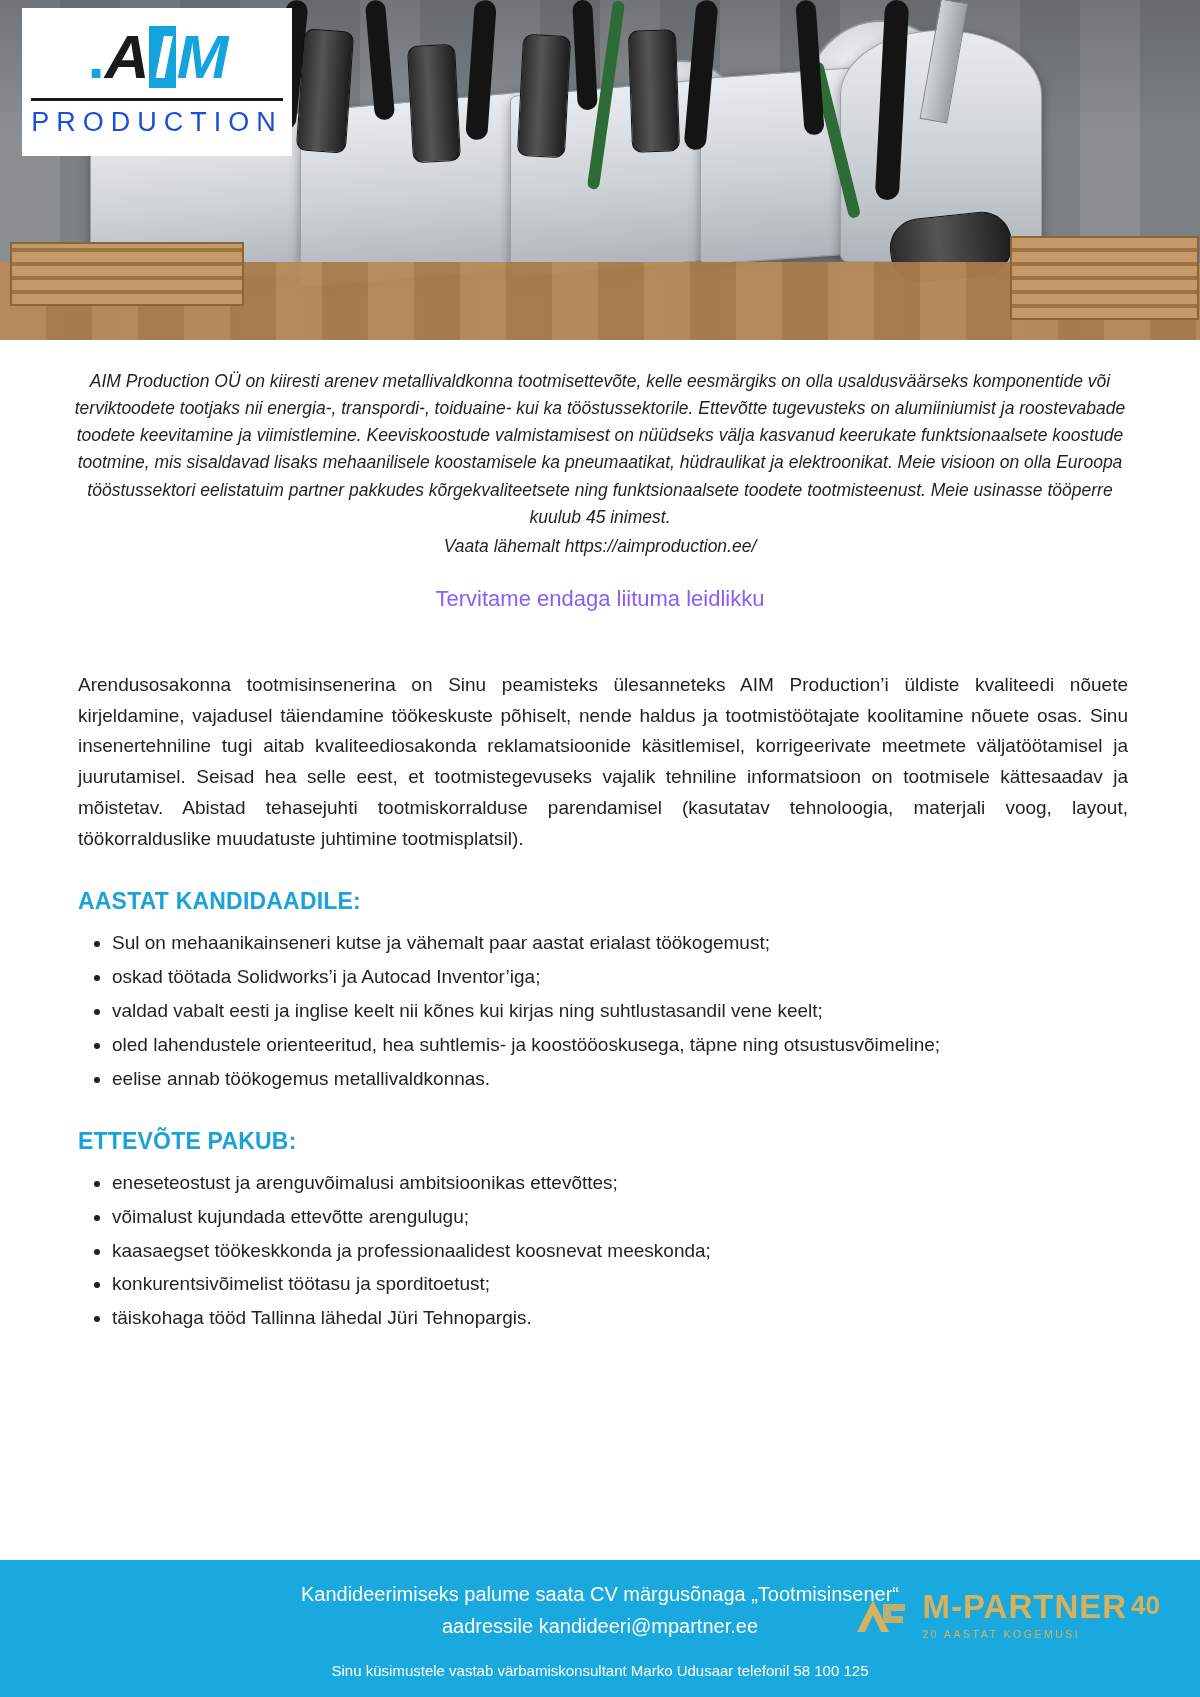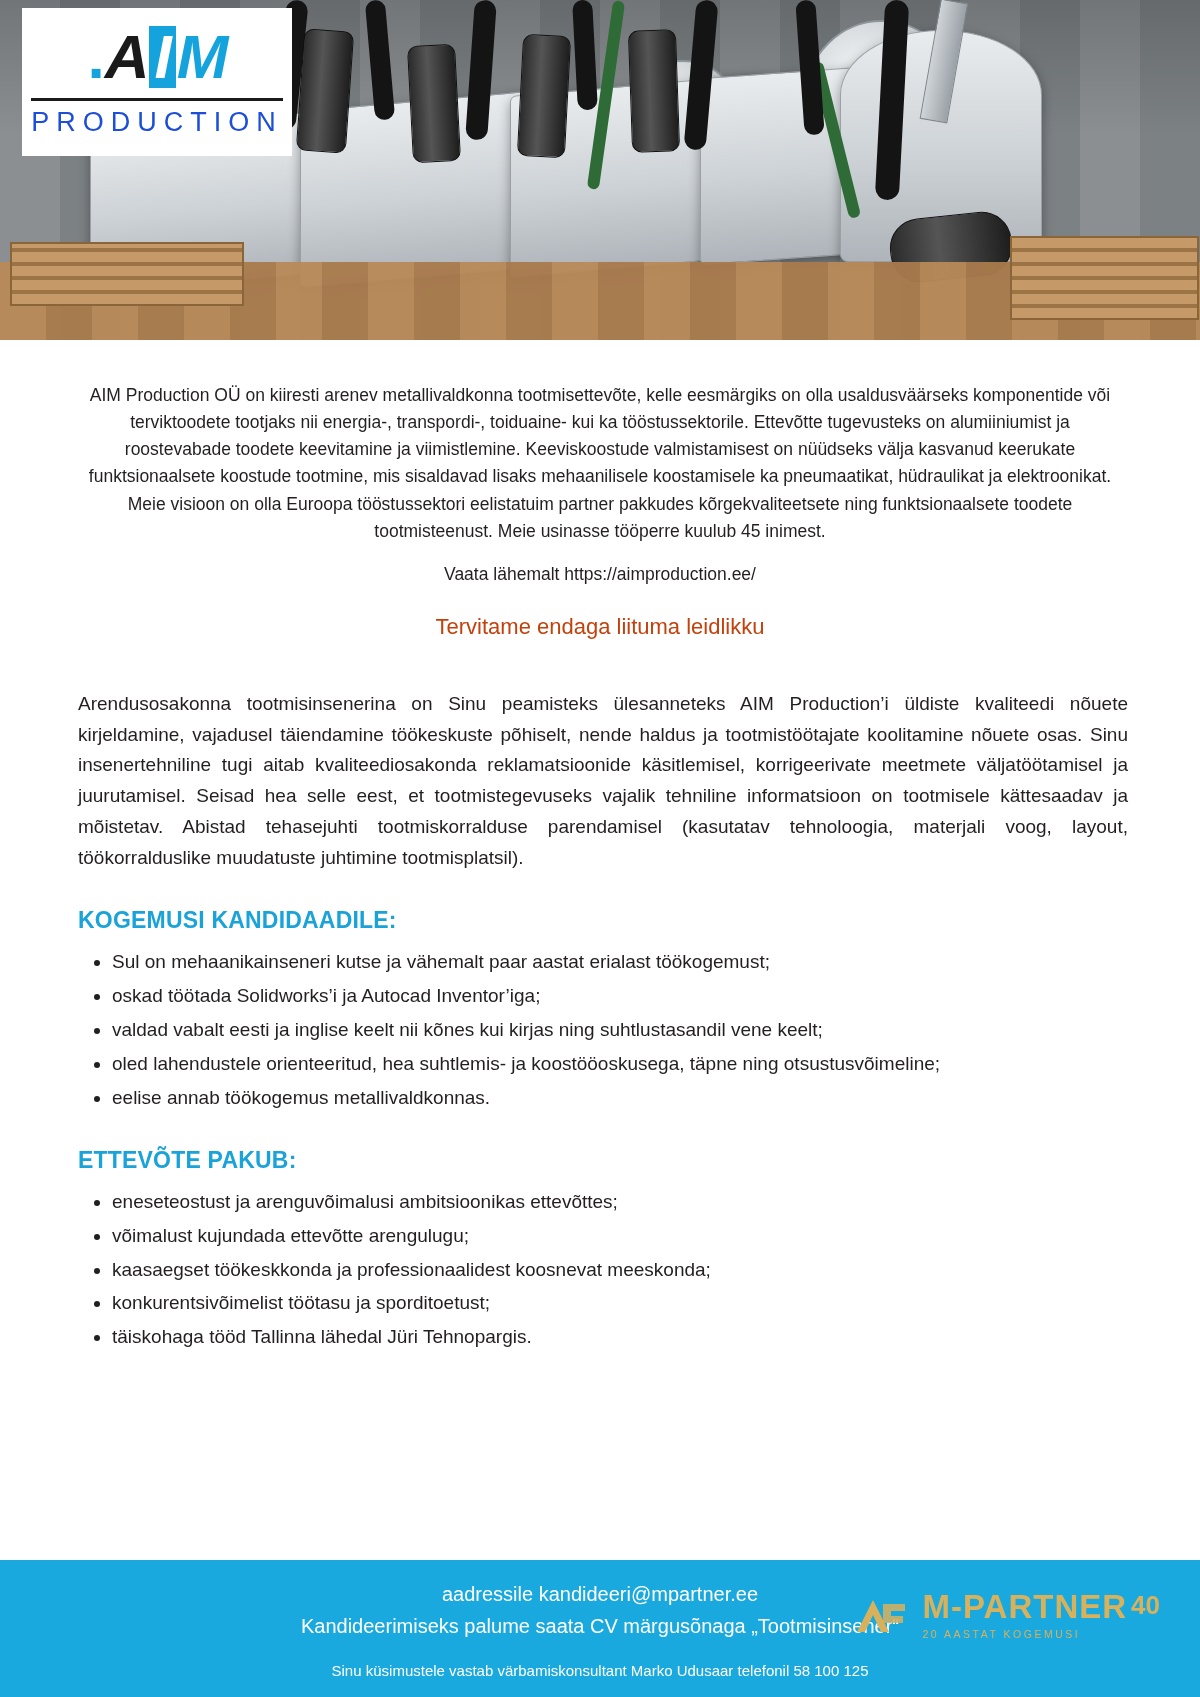--- a/index.html
+++ b/index.html
@@ -176,28 +176,28 @@
   }
 
   
   .intro {
     padding: 26px 62px 0 62px;
     text-align: center;
     font-size: 17.5px;
     line-height: 1.55;
     color: #231f20;
   }
-  .intro p { margin: 16px; }
+  .intro p { margin: 2px; font-style: italic; }
   .intro .link-line { margin-top: 2px; }
   .greeting {
     text-align: center;
     font-size: 22px;
     margin-top: 26px;
-    margin-bottom: 13px;
-    color: #c2410c;
+    margin-bottom: 22px;
+    color: #8b5cf6;
   }
 
   
   .title-bar {
     background: #18a7de;
     height: 100px;
     display: flex;
     align-items: center;
     justify-content: center;
   }
@@ -346,43 +346,43 @@
     <p>AIM Production OÜ on kiiresti arenev metallivaldkonna tootmisettevõte, kelle eesmärgiks on olla usaldusväärseks komponentide või terviktoodete tootjaks nii energia-, transpordi-, toiduaine- kui ka tööstussektorile. Ettevõtte tugevusteks on alumiiniumist ja roostevabade toodete keevitamine ja viimistlemine. Keeviskoostude valmistamisest on nüüdseks välja kasvanud keerukate funktsionaalsete koostude tootmine, mis sisaldavad lisaks mehaanilisele koostamisele ka pneumaatikat, hüdraulikat ja elektroonikat. Meie visioon on olla Euroopa tööstussektori eelistatuim partner pakkudes kõrgekvaliteetsete ning funktsionaalsete toodete tootmisteenust. Meie usinasse tööperre kuulub 45 inimest.</p>
     <p class="link-line">Vaata lähemalt https://aimproduction.ee/</p>
   </div>
 
   <div class="greeting">Tervitame endaga liituma leidlikku</div>
 
 
   <div class="content">
     <p class="lead">Arendusosakonna tootmisinsenerina on Sinu peamisteks ülesanneteks AIM Production’i üldiste kvaliteedi nõuete kirjeldamine, vajadusel täiendamine töökeskuste põhiselt, nende haldus ja tootmistöötajate koolitamine nõuete osas. Sinu insenertehniline tugi aitab kvaliteediosakonda reklamatsioonide käsitlemisel, korrigeerivate meetmete väljatöötamisel ja juurutamisel. Seisad hea selle eest, et tootmistegevuseks vajalik tehniline informatsioon on tootmisele kättesaadav ja mõistetav. Abistad tehasejuhti tootmiskorralduse parendamisel (kasutatav tehnoloogia, materjali voog, layout, töökorralduslike muudatuste juhtimine tootmisplatsil).</p>
 
-    <h2 class="section">KOGEMUSI KANDIDAADILE:</h2>
+    <h2 class="section">AASTAT KANDIDAADILE:</h2>
     <ul class="bullets">
       <li>Sul on mehaanikainseneri kutse ja vähemalt paar aastat erialast töökogemust;</li>
       <li>oskad töötada Solidworks’i ja Autocad Inventor’iga;</li>
       <li>valdad vabalt eesti ja inglise keelt nii kõnes kui kirjas ning suhtlustasandil vene keelt;</li>
       <li>oled lahendustele orienteeritud, hea suhtlemis- ja koostööoskusega, täpne ning otsustusvõimeline;</li>
       <li>eelise annab töökogemus metallivaldkonnas.</li>
     </ul>
 
     <h2 class="section">ETTEVÕTE PAKUB:</h2>
     <ul class="bullets">
       <li>eneseteostust ja arenguvõimalusi ambitsioonikas ettevõttes;</li>
       <li>võimalust kujundada ettevõtte arengulugu;</li>
       <li>kaasaegset töökeskkonda ja professionaalidest koosnevat meeskonda;</li>
       <li>konkurentsivõimelist töötasu ja sporditoetust;</li>
       <li>täiskohaga tööd Tallinna lähedal Jüri Tehnopargis.</li>
     </ul>
   </div>
 
   <div class="footer">
     <div class="footer-text">
+      <div>Kandideerimiseks palume saata CV märgusõnaga „Tootmisinsener“</div>
       <div>aadressile kandideeri@mpartner.ee</div>
-      <div>Kandideerimiseks palume saata CV märgusõnaga „Tootmisinsener“</div>
     </div>
     <div class="footer-line3">Sinu küsimustele vastab värbamiskonsultant Marko Udusaar telefonil 58 100 125</div>
 
     <div class="mpartner">
       <span class="mp-mark">
         <svg width="58" height="42" viewBox="0 0 58 42" aria-hidden="true">
           <path d="M4 38 L20 6 L36 38 L28 38 L20 21 L12 38 Z" fill="#d8b15c"></path>
           <path d="M30 10 L52 10 L52 17 L38 17 L38 22 L50 22 L50 29 L30 29 Z" fill="#d8b15c" opacity="0.85"></path>
         </svg>
       </span>

